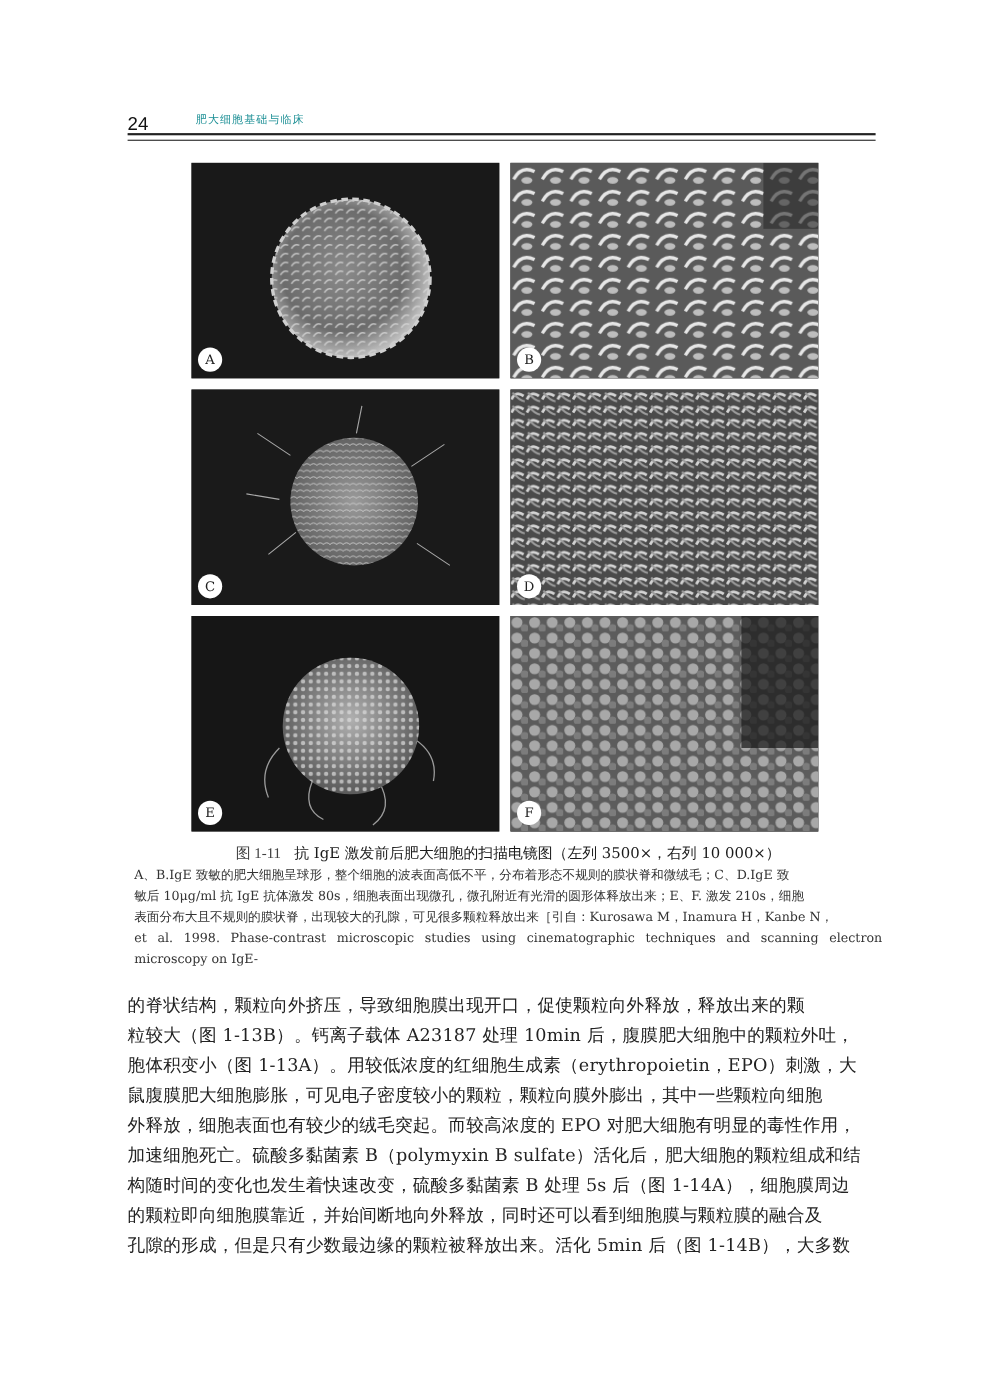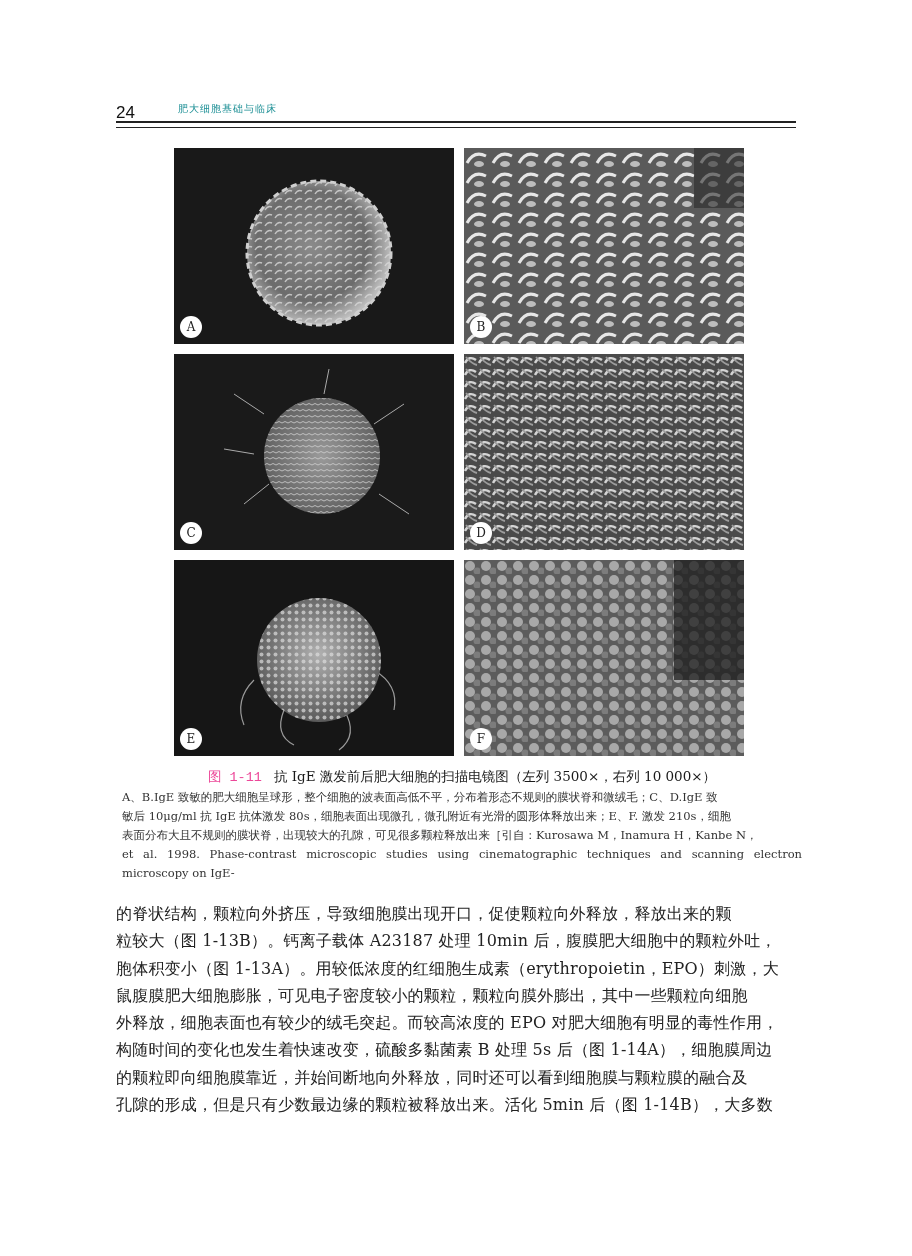--- a/index.html
+++ b/index.html
@@ -18,21 +18,21 @@
   .panel .label { position: absolute; left: 6px; bottom: 6px; width: 22px; height: 22px; border-radius: 50%;
                   background: #fff; color: #222; font-size: 12px; text-align: center; line-height: 22px;
                   font-family: "DejaVu Serif", serif; }
   .p-a { left: 0; top: 0; }     .p-b { left: 290px; top: 0; }
   .p-c { left: 0; top: 206px; } .p-d { left: 290px; top: 206px; }
   .p-e { left: 0; top: 412px; } .p-f { left: 290px; top: 412px; }
   .panel svg { position: absolute; left: 0; top: 0; }
 
   .caption { position: absolute; left: 122px; top: 766px; width: 680px; }
   .cap-title { text-align: center; font-size: 13.5px; line-height: 20px; }
-  .cap-num { color: #ec4899; font-family: Liberation Mono, monospace; margin-right: 12px; }
+  .cap-num { color: #404040; font-family: Liberation Serif, serif; margin-right: 12px; }
   .cap-body { font-size: 11.5px; line-height: 19px; color: #333; text-align: justify; }
   .cap-body .indent { padding-left: 64px; }
 
   .body-text { position: absolute; left: 116px; top: 900px; width: 682px; font-size: 16px;
                line-height: 27.3px; color: #222; text-align: justify; letter-spacing: 0.2px; }
   .body-text p { margin: 0; }
 </style>
 </head>
 <body>
 
@@ -171,16 +171,17 @@
     <div>et al. 1998. Phase-contrast microscopic studies using cinematographic techniques and scanning electron microscopy on IgE-</div>
   </div>
 </div>
 
 <div class="body-text">
   <p>的脊状结构，颗粒向外挤压，导致细胞膜出现开口，促使颗粒向外释放，释放出来的颗</p>
   <p>粒较大（图 1-13B）。钙离子载体 A23187 处理 10min 后，腹膜肥大细胞中的颗粒外吐，</p>
   <p>胞体积变小（图 1-13A）。用较低浓度的红细胞生成素（erythropoietin，EPO）刺激，大</p>
   <p>鼠腹膜肥大细胞膨胀，可见电子密度较小的颗粒，颗粒向膜外膨出，其中一些颗粒向细胞</p>
   <p>外释放，细胞表面也有较少的绒毛突起。而较高浓度的 EPO 对肥大细胞有明显的毒性作用，</p>
+  <p>加速细胞死亡。硫酸多黏菌素 B（polymyxin B sulfate）活化后，肥大细胞的颗粒组成和结</p>
   <p>构随时间的变化也发生着快速改变，硫酸多黏菌素 B 处理 5s 后（图 1-14A），细胞膜周边</p>
   <p>的颗粒即向细胞膜靠近，并始间断地向外释放，同时还可以看到细胞膜与颗粒膜的融合及</p>
   <p>孔隙的形成，但是只有少数最边缘的颗粒被释放出来。活化 5min 后（图 1-14B），大多数</p>
 </div>
 
 </body></html>

